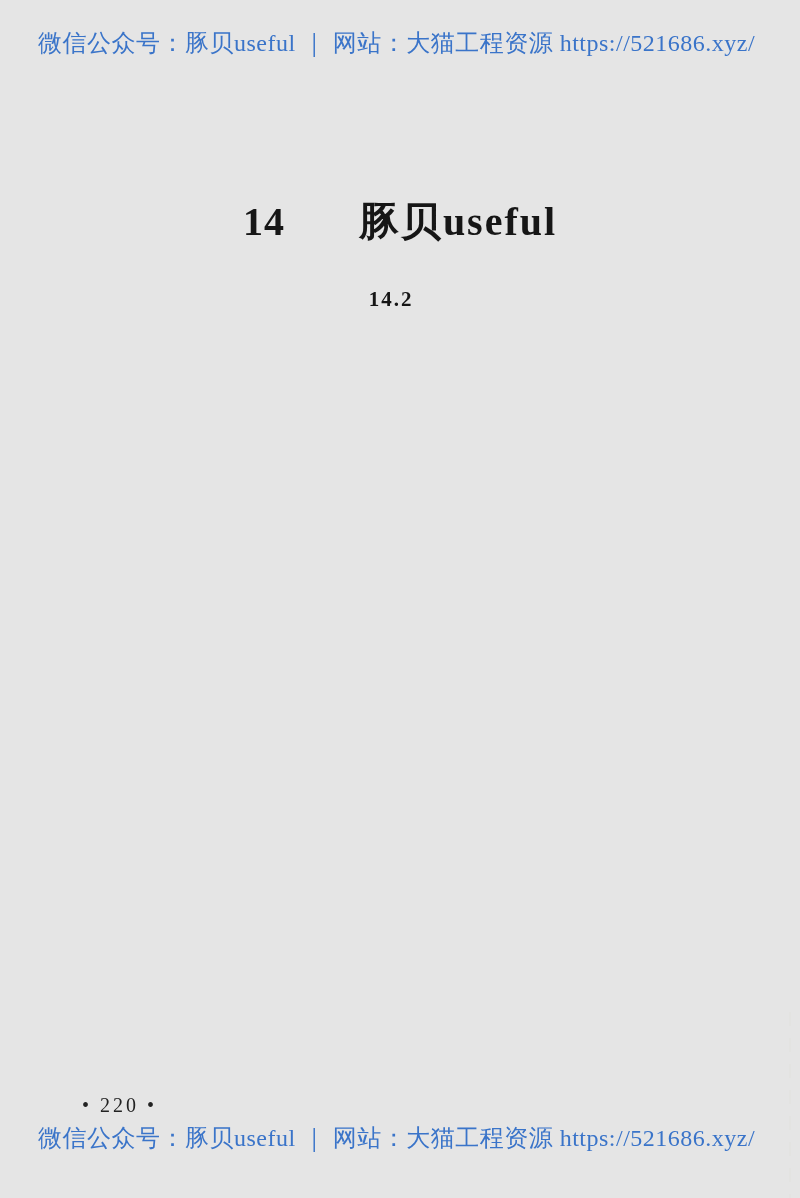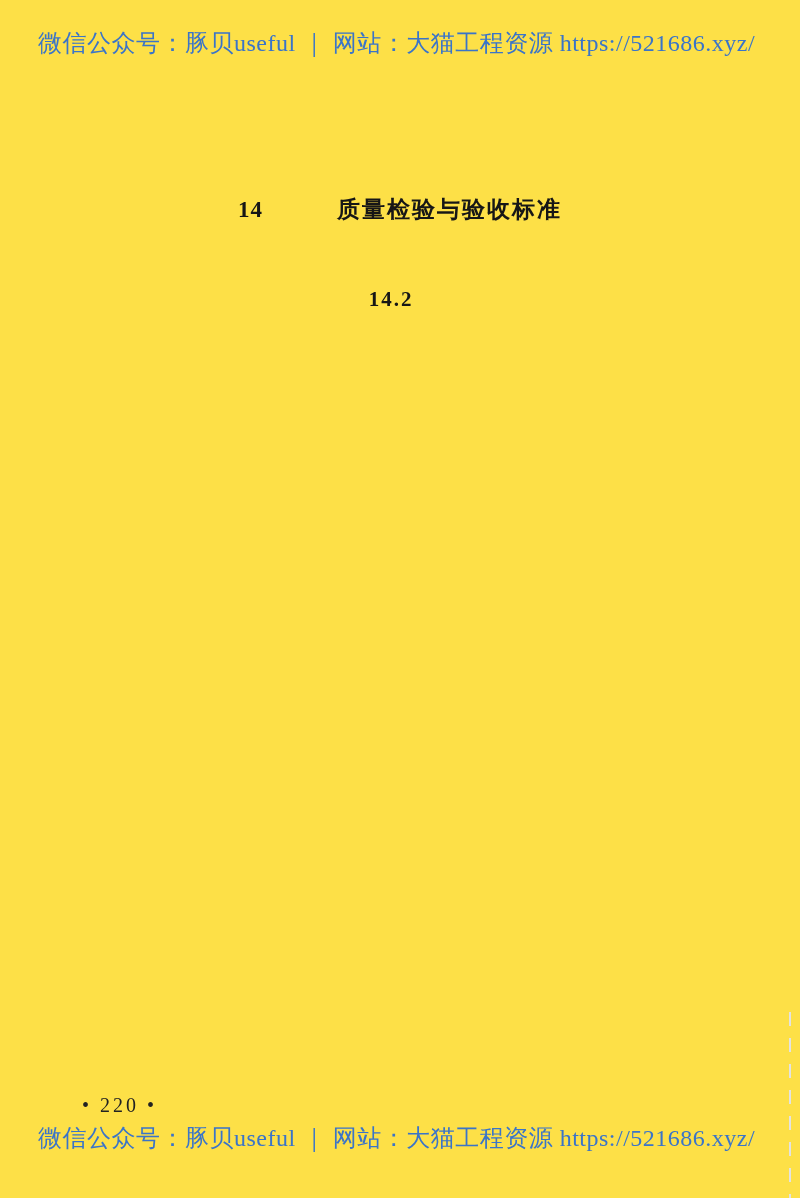--- a/index.html
+++ b/index.html
@@ -4,21 +4,21 @@
 <style>
   html, body {
     margin: 0;
     padding: 0;
     background: #ffffff;
   }
   .page {
     position: relative;
     width: 800px;
     height: 1198px;
-    background: #fde047;
+    background: #e5e5e5;
     overflow: hidden;
     font-family: "Liberation Serif", "DejaVu Serif", serif;
     color: #1c1c1c;
   }
 
   
   .watermark {
     position: absolute;
     left: 38px;
     width: 740px;
@@ -35,21 +35,21 @@
   .chapter {
     position: absolute;
     top: 194px;
     left: 0;
     width: 100%;
     margin: 0;
     display: flex;
     justify-content: center;
     align-items: baseline;
     font-family: "Liberation Serif", "DejaVu Serif", serif;
-    font-size: 23px;
+    font-size: 40px;
     font-weight: bold;
     color: #161616;
     gap: 44px;
   }
   .chapter .ch-num {
     margin-right: 30px;
     letter-spacing: 1px;
   }
   .chapter .ch-text {
     letter-spacing: 2px;
@@ -127,21 +127,21 @@
 </style>
 </head>
 <body>
 
 <div class="page">
 
   <div class="watermark top">微信公众号：豚贝useful ｜ 网站：大猫工程资源 https://521686.xyz/</div>
 
   <h1 class="chapter">
     <span class="ch-num">14</span>
-    <span class="ch-text">质量检验与验收标准</span>
+    <span class="ch-text">豚贝useful</span>
   </h1>
 
   <h2 class="section">
     <span class="sec-num">14.2</span>
   </h2>
 
 
   <div class="page-number">• 220 •</div>
 
   <div class="watermark bottom">微信公众号：豚贝useful ｜ 网站：大猫工程资源 https://521686.xyz/</div>

